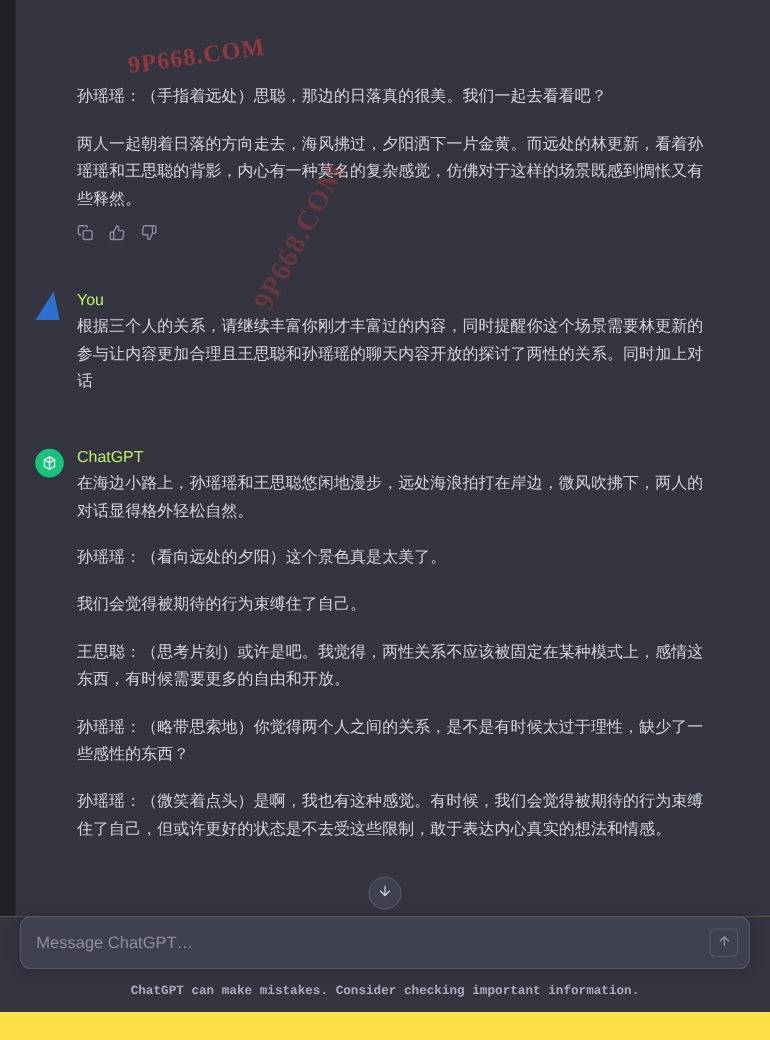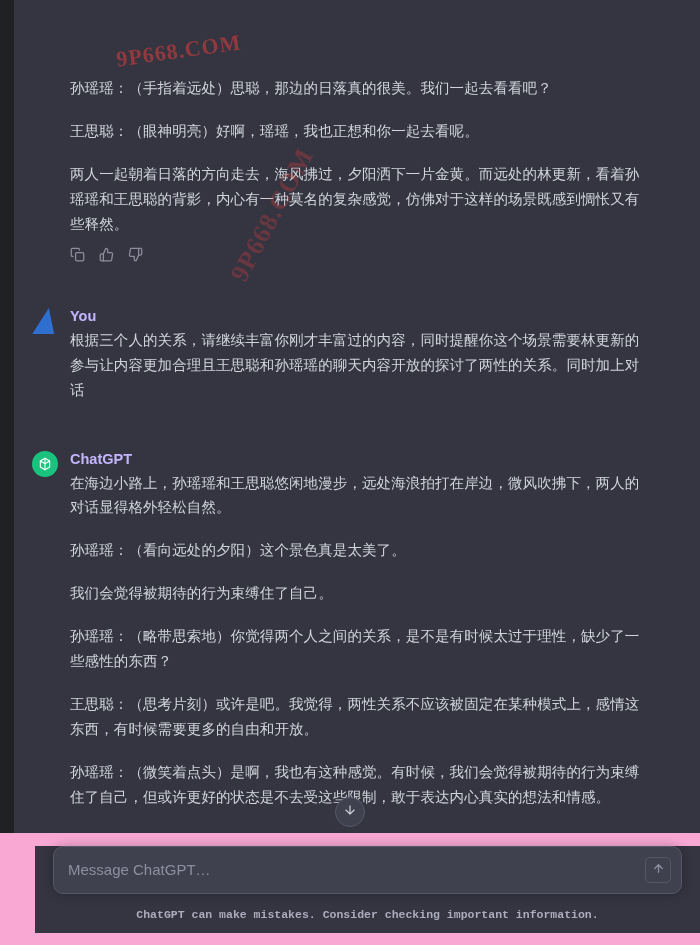--- a/index.html
+++ b/index.html
@@ -60,22 +60,22 @@
     background: transparent;
   }
   .avatar.user .shape {
     width: 0; height: 0;
     border-left: 13px solid transparent;
     border-right: 9px solid transparent;
     border-bottom: 26px solid #2f6fd0;
     transform: skewX(-8deg);
   }
   .author {
-    color: #c4b5fd;
-    font-weight: bold;
+    color: #bef264;
+    font-weight: normal;
     font-size: 14.5px;
     margin-bottom: 4px;
   }
   .msg-actions {
     display: flex;
     gap: 14px;
     margin-top: 10px;
     color: #8e8ea0;
   }
   .msg-actions span { cursor: pointer; line-height: 0; }
@@ -164,40 +164,38 @@
     color: #acacbe;
     font-size: 11.5px;
     font-weight: bold;
     padding: 14px 0 12px 0;
     font-family: Liberation Mono, monospace;
   }
   .composer-area {
     position: absolute;
     left: 0; right: 0; bottom: 0;
     height: 112px;
-    background: #f9a8d4;
+    background: #fde047;
     display: flex;
     flex-direction: column;
-    justify-content: center;
-    padding-left: 35px;
+    justify-content: flex-start;
   }
 </style>
 </head>
 <body>
 
 <div id="app">
 
   <div class="left-rail"></div>
 
   <div class="conversation">
 
     <div class="msg" style="padding-top:76px;">
       <div class="msg-body">
         <p>孙瑶瑶：（手指着远处）思聪，那边的日落真的很美。我们一起去看看吧？</p>
-        <p>王思聪：（眼神明亮）好啊，瑶瑶，我也正想和你一起去看呢。</p>
         <p>两人一起朝着日落的方向走去，海风拂过，夕阳洒下一片金黄。而远处的林更新，看着孙瑶瑶和王思聪的背影，内心有一种莫名的复杂感觉，仿佛对于这样的场景既感到惆怅又有些释然。</p>
       </div>
       <div class="msg-actions">
         <span>
           <svg width="15" height="15" viewBox="0 0 24 24" fill="none" stroke="currentColor" stroke-width="2" stroke-linecap="round" stroke-linejoin="round">
               <rect x="9" y="9" width="13" height="13" rx="2"></rect>
               <path d="M5 15H4a2 2 0 0 1-2-2V4a2 2 0 0 1 2-2h9a2 2 0 0 1 2 2v1"></path>
             </svg>
         </span>
         <span>
@@ -230,22 +228,22 @@
         <svg width="16" height="16" viewBox="0 0 24 24" fill="none" stroke="#ffffff" stroke-width="1.6" stroke-linecap="round" stroke-linejoin="round">
             <path d="M12 3.5 19 7.5v9L12 20.5 5 16.5v-9z"></path>
             <path d="M12 3.5v17M5 7.5l7 4 7-4"></path>
           </svg>
       </div>
       <div class="author">ChatGPT</div>
       <div class="msg-body">
         <p>在海边小路上，孙瑶瑶和王思聪悠闲地漫步，远处海浪拍打在岸边，微风吹拂下，两人的对话显得格外轻松自然。</p>
         <p>孙瑶瑶：（看向远处的夕阳）这个景色真是太美了。</p>
         <p>我们会觉得被期待的行为束缚住了自己。</p>
+        <p>王思聪：（思考片刻）或许是吧。我觉得，两性关系不应该被固定在某种模式上，感情这东西，有时候需要更多的自由和开放。</p>
         <p>孙瑶瑶：（略带思索地）你觉得两个人之间的关系，是不是有时候太过于理性，缺少了一些感性的东西？</p>
-        <p>王思聪：（思考片刻）或许是吧。我觉得，两性关系不应该被固定在某种模式上，感情这东西，有时候需要更多的自由和开放。</p>
         <p>孙瑶瑶：（微笑着点头）是啊，我也有这种感觉。有时候，我们会觉得被期待的行为束缚住了自己，但或许更好的状态是不去受这些限制，敢于表达内心真实的想法和情感。</p>
 
       </div>
     </div>
 
     <div class="watermark wm1">9P668.COM</div>
     <div class="watermark wm2">9P668.COM</div>
   </div>
 
   <div class="scroll-btn">

